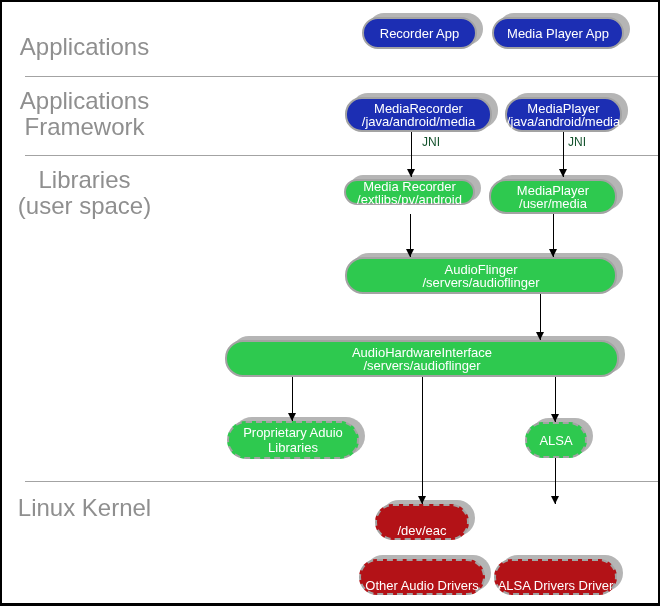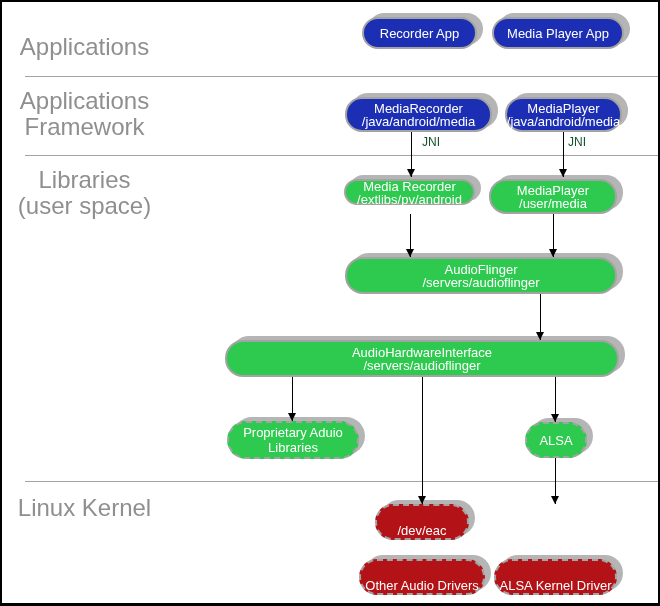--- a/index.html
+++ b/index.html
@@ -138,21 +138,21 @@
     <span class="title">ALSA</span>
   </div>
 
   <div class="node red dashed" id="node-dev-eac">
     <span class="title">/dev/eac</span>
   </div>
   <div class="node red dashed" id="node-other-audio-drivers">
     <span class="title">Other Audio Drivers</span>
   </div>
   <div class="node red dashed" id="node-alsa-kernel-driver">
-    <span class="title">ALSA Kernel Driver</span>
+    <span class="title">ALSA Drivers Driver</span>
   </div>
 
   <div class="arrow" id="arrow-jni-left"></div>
   <div class="arrow" id="arrow-jni-right"></div>
   <div class="arrow" id="arrow-mr-to-af"></div>
   <div class="arrow" id="arrow-mp-to-af"></div>
   <div class="arrow" id="arrow-af-to-ahi"></div>
   <div class="arrow" id="arrow-ahi-to-prop"></div>
   <div class="arrow" id="arrow-ahi-to-alsa"></div>
   <div class="arrow" id="arrow-ahi-to-deveac"></div>

